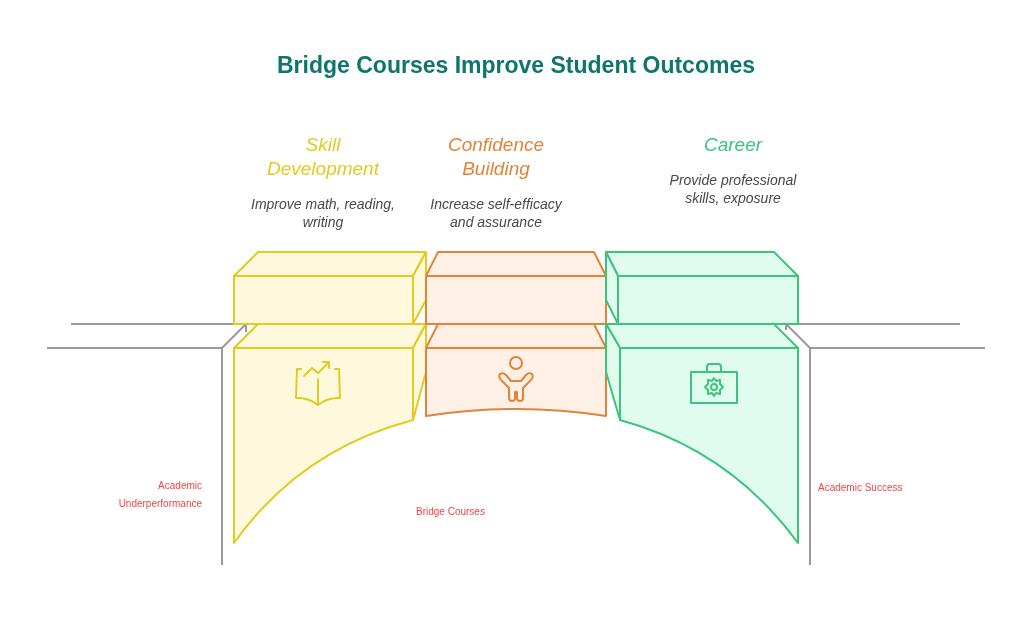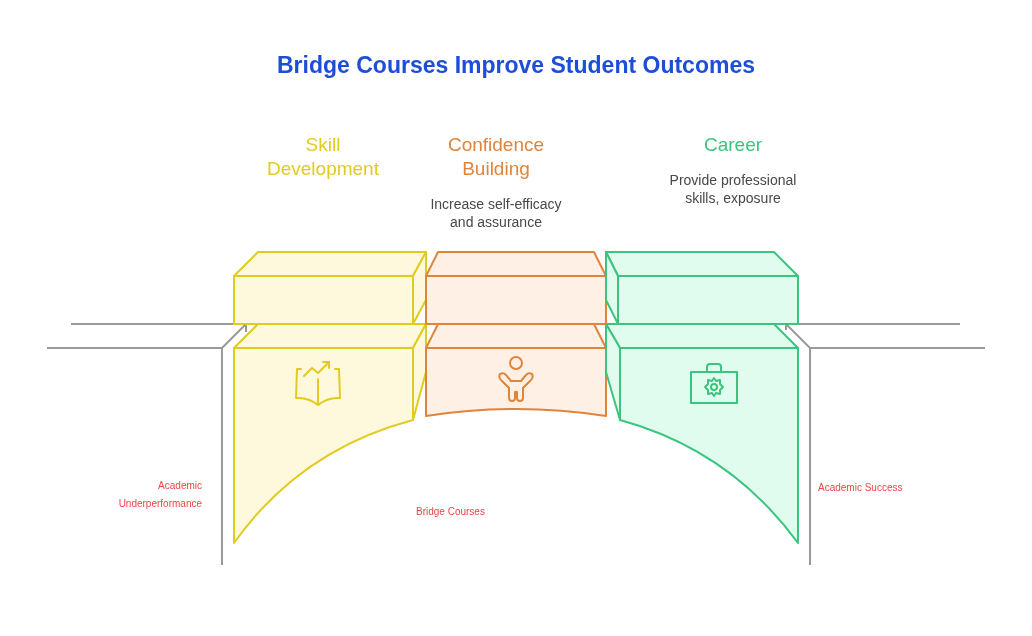--- a/index.html
+++ b/index.html
@@ -1,34 +1,38 @@
 <!DOCTYPE html>
 <html><head>
 <meta charset="utf-8">
 <style>
   html, body { margin: 0; padding: 0; background: #ffffff; }
   body { width: 1032px; height: 636px; position: relative; overflow: hidden;
          font-family: "Liberation Sans", "DejaVu Sans", sans-serif; }
   .title { position: absolute; left: 0; width: 1032px; top: 52px; text-align: center;
-           font-size: 23px; font-weight: bold; color: #1d4ed8; }
-  .col { position: absolute; width: 190px; text-align: center; }
+           font-size: 23px; font-weight: bold; color: #0f766e; }
+  .col { position: absolute; width: 190px; text-align: center; font-style: italic; }
   .col .head { font-size: 19px; line-height: 24px; }
   .col .desc { font-size: 14px; line-height: 18px; color: #484848; margin-top: 14px; }
   .lbl { position: absolute; font-size: 10px; line-height: 18px; color: #ef4444; margin-top: 32px; }
   svg.diagram { position: absolute; left: 0; top: 0; }
 </style>
 </head>
 <body>
 
 <div class="title">Bridge Courses Improve Student Outcomes</div>
 
 <div class="col" style="left:228px; top:133px;">
   <div class="head" style="color:#E2CB20;">
     <div>Skill</div>
     <div>Development</div>
+  </div>
+  <div class="desc">
+    <div>Improve math, reading,</div>
+    <div>writing</div>
   </div>
 </div>
 
 <div class="col" style="left:401px; top:133px;">
   <div class="head" style="color:#E0843A;">
     <div>Confidence</div>
     <div>Building</div>
   </div>
   <div class="desc">
     <div>Increase self-efficacy</div>

